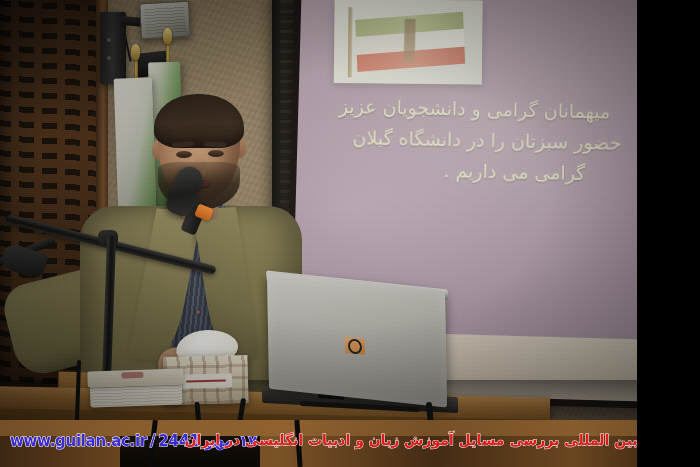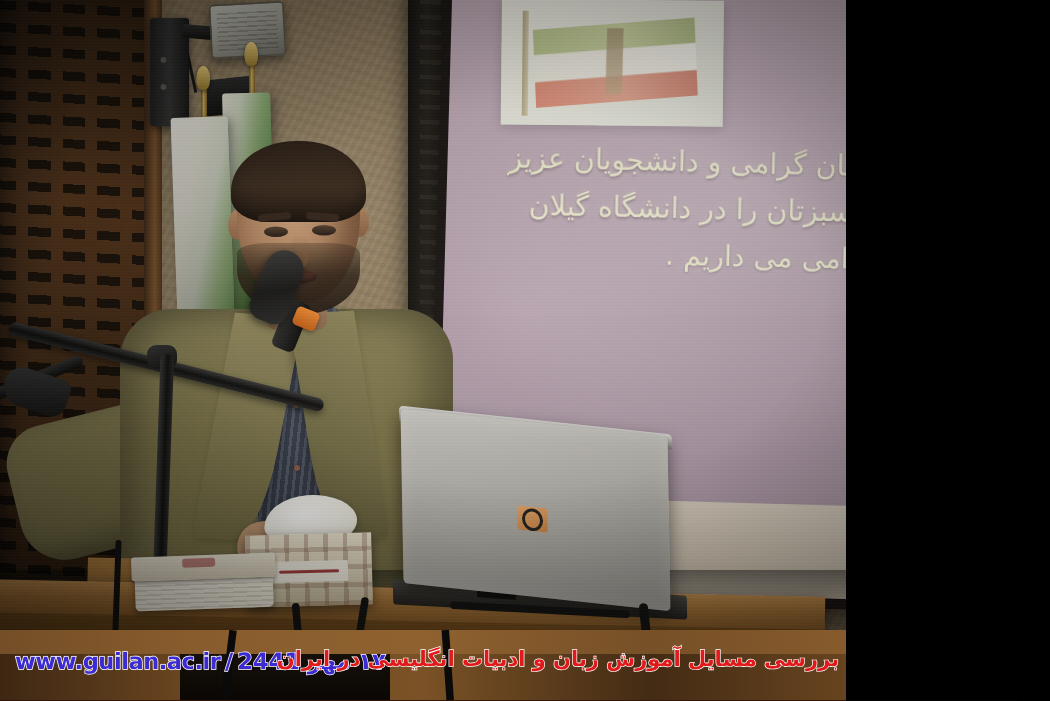--- a/index.html
+++ b/index.html
@@ -1,23 +1,24 @@
 <!DOCTYPE html>
 <html><head>
 <meta charset="utf-8">
 <title>Conference Photo</title>
 <style>
   html,body{margin:0;padding:0;background:#000;}
   body{font-family:"Liberation Sans", sans-serif;}
 
   #photo{
     position:relative;
-    width:564px;height:467px;
+    width:613px;height:467px;
     overflow:hidden;
-    background:#c2410c;
+    background:#ffffff;
+    padding-left:24px;
   }
 
   
   .wall-main{
     position:absolute;left:0;top:0;width:700px;height:430px;
     background:
       radial-gradient(ellipse 340px 220px at 200px 140px, #a08d6f 0%, #8d7a5c 55%, #7a6950 100%);
   }
   .wall-grain{
     position:absolute;left:0;top:0;width:700px;height:430px;

